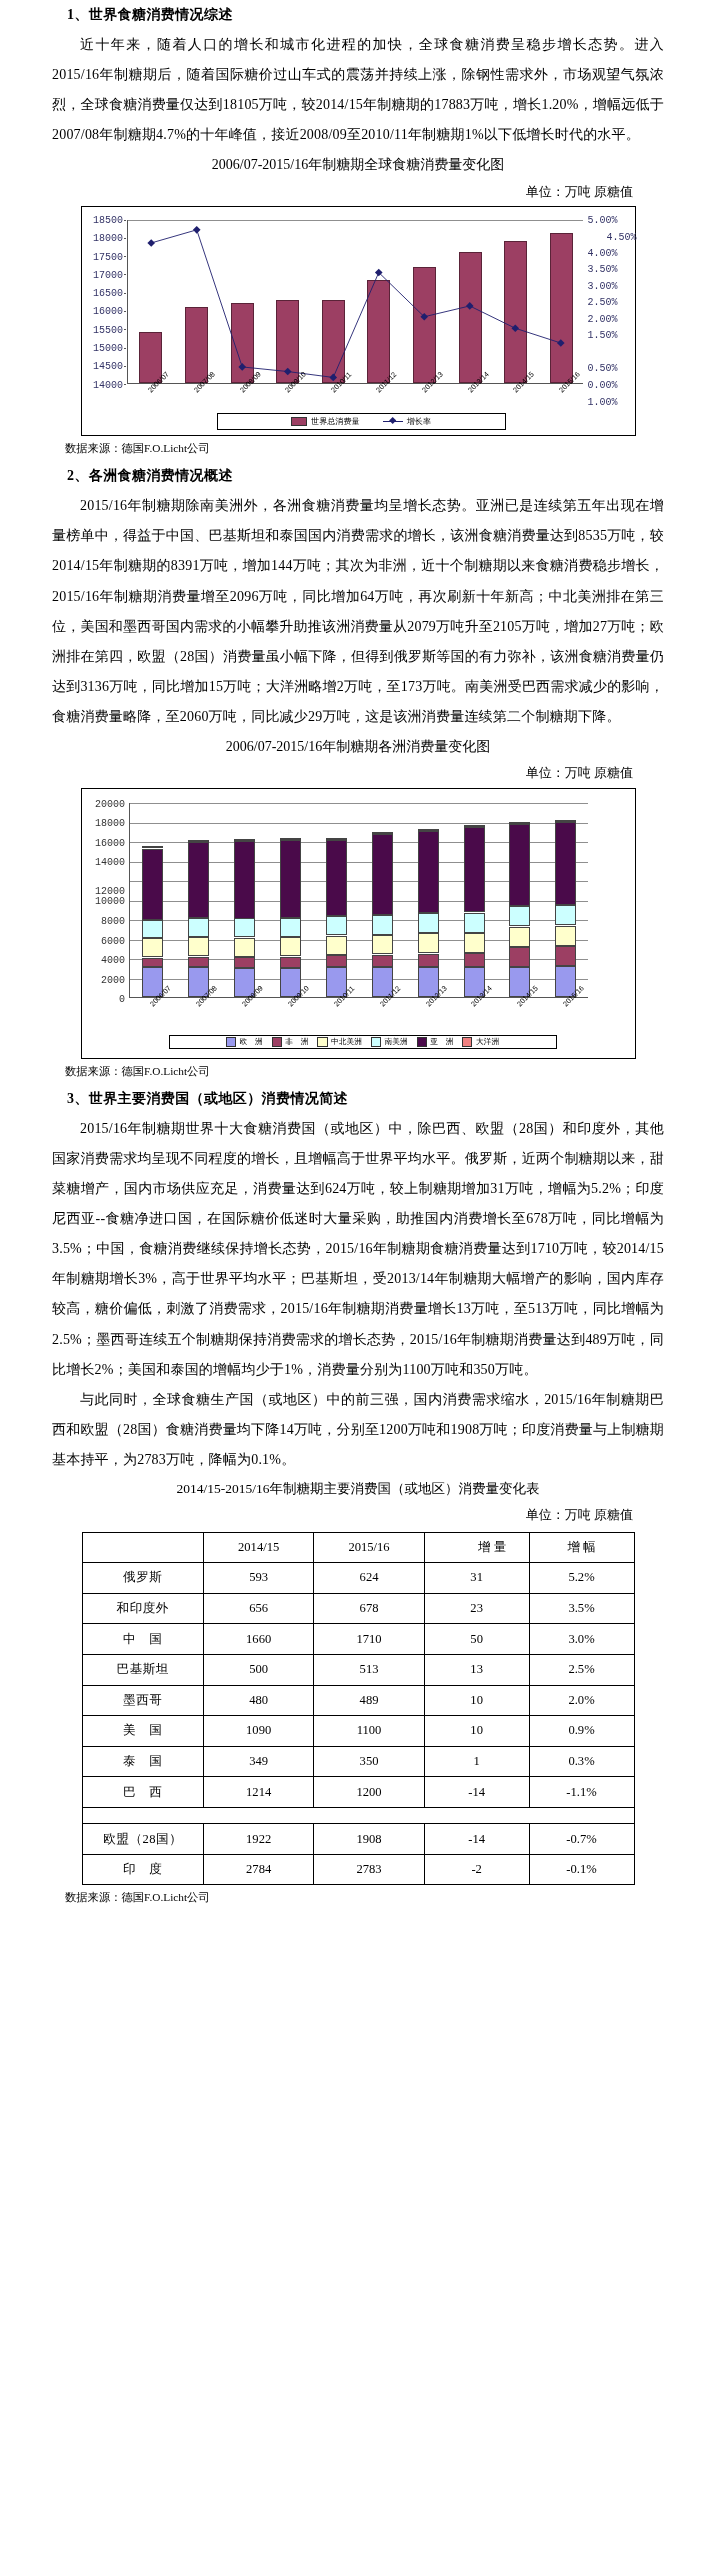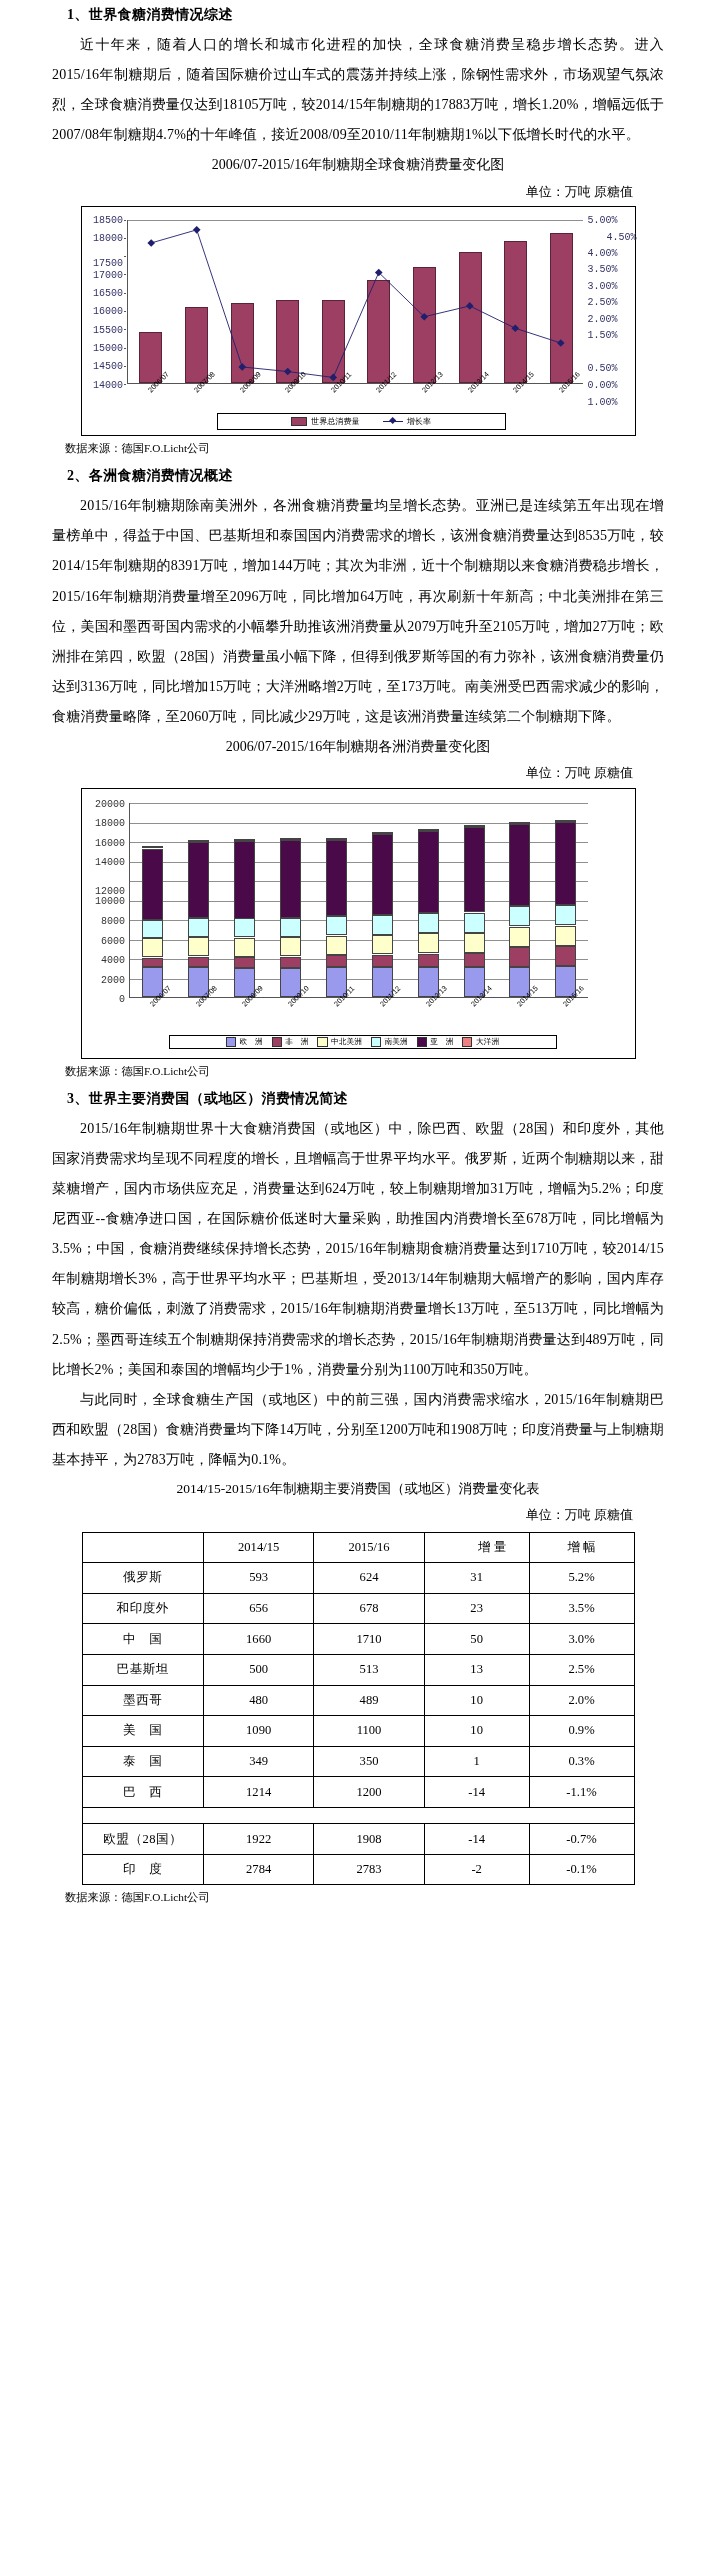--- a/index.html
+++ b/index.html
@@ -176,21 +176,21 @@
       <div class="axis-lbl" style="left: 5.4px; top: 136px; width: 36px;">15000</div>
       <div style="position: absolute; left: 42px; top: 141px; width: 2.7px; height: 0.9px; background: rgb(85, 85, 85);"></div>
       <div class="axis-lbl" style="left: 5.4px; top: 118px; width: 36px;">15500</div>
       <div style="position: absolute; left: 42px; top: 122px; width: 2.7px; height: 0.9px; background: rgb(85, 85, 85);"></div>
       <div class="axis-lbl" style="left: 5.4px; top: 99px; width: 36px;">16000</div>
       <div style="position: absolute; left: 42px; top: 104px; width: 2.7px; height: 0.9px; background: rgb(85, 85, 85);"></div>
       <div class="axis-lbl" style="left: 5.4px; top: 81px; width: 36px;">16500</div>
       <div style="position: absolute; left: 42px; top: 86px; width: 2.7px; height: 0.9px; background: rgb(85, 85, 85);"></div>
       <div class="axis-lbl" style="left: 5.4px; top: 63px; width: 36px;">17000</div>
       <div style="position: absolute; left: 42px; top: 67px; width: 2.7px; height: 0.9px; background: rgb(85, 85, 85);"></div>
-      <div class="axis-lbl" style="left: 5.4px; top: 45px; width: 36px; margin-top: 6px;">17500</div>
+      <div class="axis-lbl" style="left: 5.4px; top: 45px; width: 36px;">17500</div>
       <div style="position: absolute; left: 42px; top: 49px; width: 2.7px; height: 0.9px; background: rgb(85, 85, 85);"></div>
       <div class="axis-lbl" style="left: 5.4px; top: 26px; width: 36px;">18000</div>
       <div style="position: absolute; left: 42px; top: 31px; width: 2.7px; height: 0.9px; background: rgb(85, 85, 85);"></div>
       <div class="axis-lbl" style="left: 5.4px; top: 8.1px; width: 36px;">18500</div>
       <div style="position: absolute; left: 42px; top: 12.6px; width: 2.7px; height: 0.9px; background: rgb(85, 85, 85);"></div>
       <div class="axis-lbl right" style="left: 506px; top: 173px; width: 40px;">0.00%</div>
       <div class="axis-lbl right" style="left: 506px; top: 156px; width: 40px;">0.50%</div>
       <div class="axis-lbl right" style="left: 506px; top: 156px; width: 40px; margin-top: 34px;">1.00%</div>
       <div class="axis-lbl right" style="left: 506px; top: 123px; width: 40px;">1.50%</div>
       <div class="axis-lbl right" style="left: 506px; top: 107px; width: 40px;">2.00%</div>

